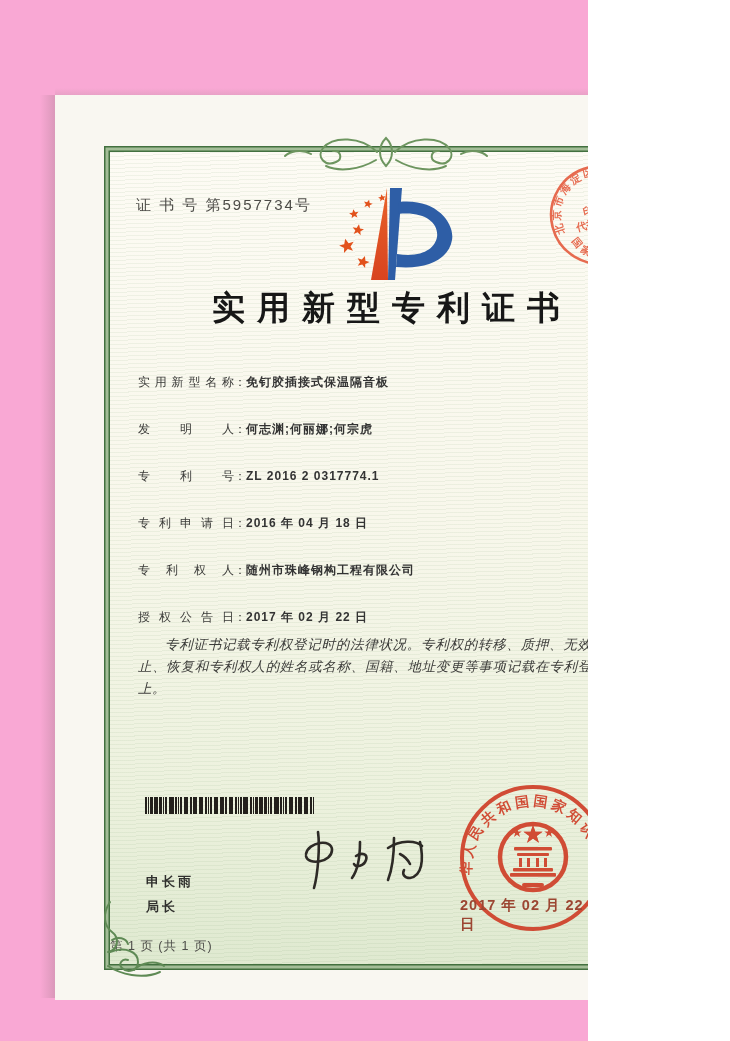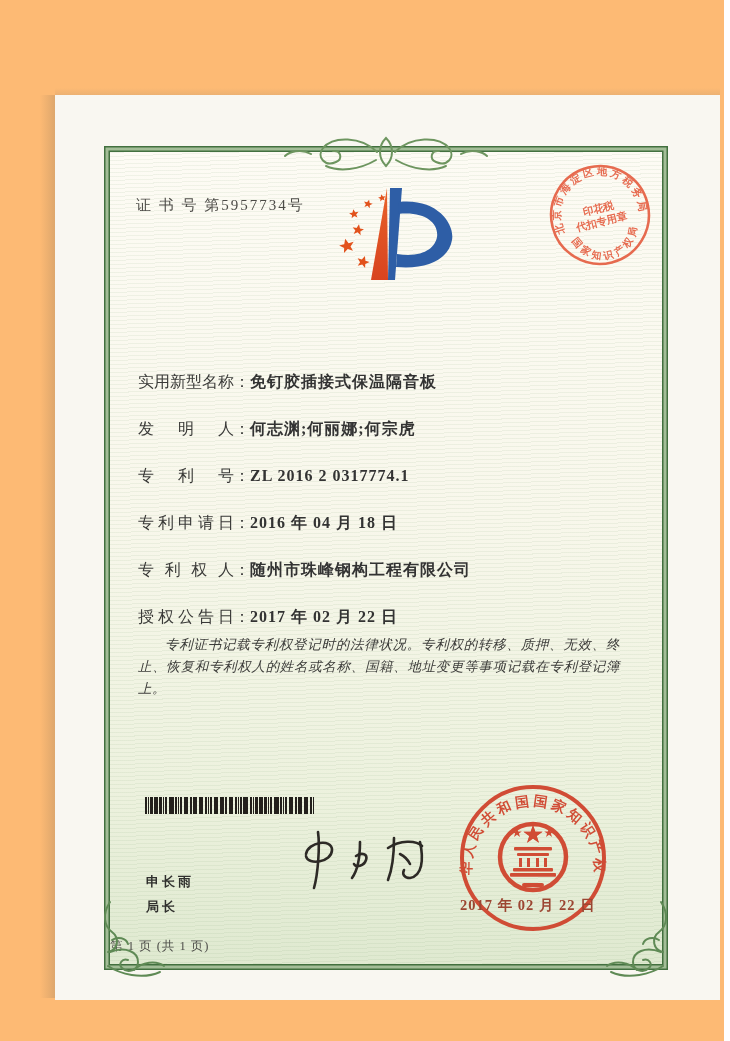--- a/index.html
+++ b/index.html
@@ -1,35 +1,35 @@
 <!DOCTYPE html>
 <html><head>
 <meta charset="utf-8">
 <style>
   html,body{margin:0;padding:0;background:#ffffff;}
-  #page{position:relative;width:724px;height:1041px;background:#fdba74;overflow:hidden;
-        font-family:Liberation Serif, serif;}
+  #page{position:relative;width:588px;height:1041px;background:#f9a8d4;overflow:hidden;
+        font-family:Liberation Sans, sans-serif;}
   
   .paper{position:absolute;left:55px;top:95px;width:665px;height:905px;background:#f9f7f1;}
   .paper-edge-left{position:absolute;left:40px;top:95px;width:20px;height:903px;
         background:linear-gradient(90deg,rgba(0,0,0,0) 0%,rgba(90,85,75,0.18) 70%,rgba(120,115,105,0.30) 100%);}
   .paper-edge-top{position:absolute;left:55px;top:88px;width:665px;height:10px;
         background:linear-gradient(180deg,rgba(0,0,0,0) 0%,rgba(120,115,105,0.18) 100%);}
   
   .frame{position:absolute;left:110px;top:152px;width:552px;height:812px;
         box-shadow:0 0 0 1.5px #42703f,0 0 0 4.5px #a3bd97,0 0 0 6px #42703f;
         background:
           repeating-linear-gradient(178deg, rgba(122,160,112,0.10) 0px, rgba(122,160,112,0.10) 1px, rgba(255,255,255,0) 1px, rgba(255,255,255,0) 4px),
           linear-gradient(180deg,#fdfbf4 0%,#f8f7eb 45%,#ecf1dd 80%,#dfe9d0 100%);}
   .cert-no{position:absolute;left:136px;top:196px;font-size:15px;color:#4c4b47;letter-spacing:2px;}
   .title{position:absolute;left:110px;top:286px;width:552px;text-align:center;
         font-size:33px;font-weight:bold;color:#171717;letter-spacing:12px;text-indent:12px;}
   
   .fields{position:absolute;left:138px;top:372px;width:480px;}
-  .frow{display:flex;margin-bottom:27px;font-size:16px;line-height:20px;color:#3a3a38;align-items:center;}
+  .frow{display:flex;margin-bottom:27px;font-size:12px;line-height:20px;color:#3a3a38;align-items:center;}
   .flabel{display:inline-block;width:96px;text-align:justify;text-align-last:justify;flex:none;}
   .fsep{flex:none;}
   .fval{font-weight:600;color:#333;letter-spacing:1px;}
   
   .paras{position:absolute;left:138px;top:634px;width:482px;font-size:13.5px;line-height:22px;
         color:#3c3c3a;font-style:italic;}
   .paras p{margin:0;text-indent:2em;text-align:justify;letter-spacing:0.5px;}
   
   .barcode{position:absolute;left:145px;top:797px;width:170px;height:17px;
         background-image:
@@ -121,20 +121,21 @@
     <text font-size="10" fill="#e4583a" font-weight="bold" letter-spacing="2.5">
       <textPath href="#tp1" startOffset="50%" text-anchor="middle">北京市海淀区地方税务局</textPath>
     </text>
     <text font-size="9.5" fill="#e4583a" font-weight="bold" letter-spacing="3">
       <textPath href="#tp2" startOffset="50%" text-anchor="middle">国家知识产权局</textPath>
     </text>
     <text x="50" y="47" font-size="10" fill="#e4583a" font-weight="bold" text-anchor="middle">印花税</text>
     <text x="50" y="60" font-size="10" fill="#e4583a" font-weight="bold" text-anchor="middle">代扣专用章</text>
   </svg>
 
+  <div class="title">实用新型专利证书</div>
 
   <div class="fields">
     <div class="frow">
       <span class="flabel">实用新型名称</span>
         <span class="fsep">：</span>
         <span class="fval">免钉胶插接式保温隔音板</span>
     </div>
     <div class="frow">
       <span class="flabel">发明人</span>
         <span class="fsep">：</span>

